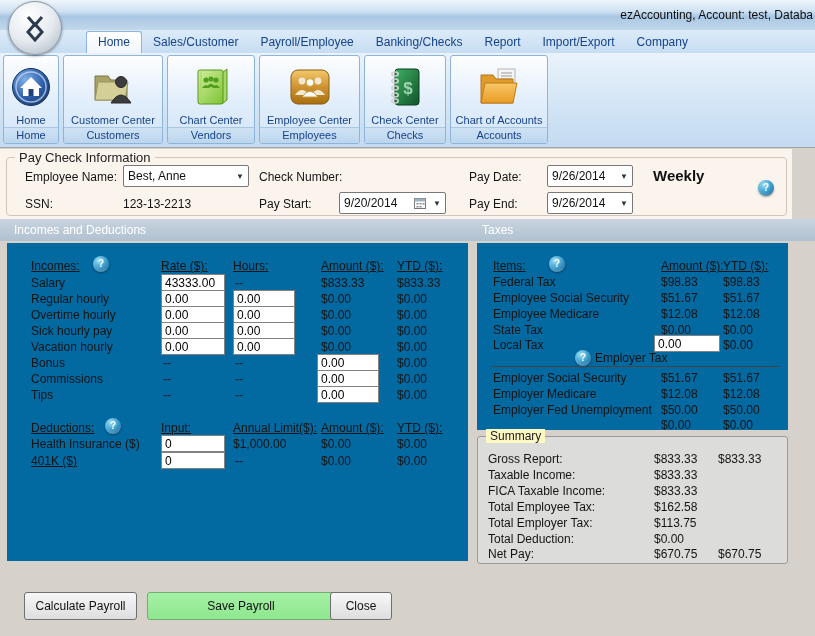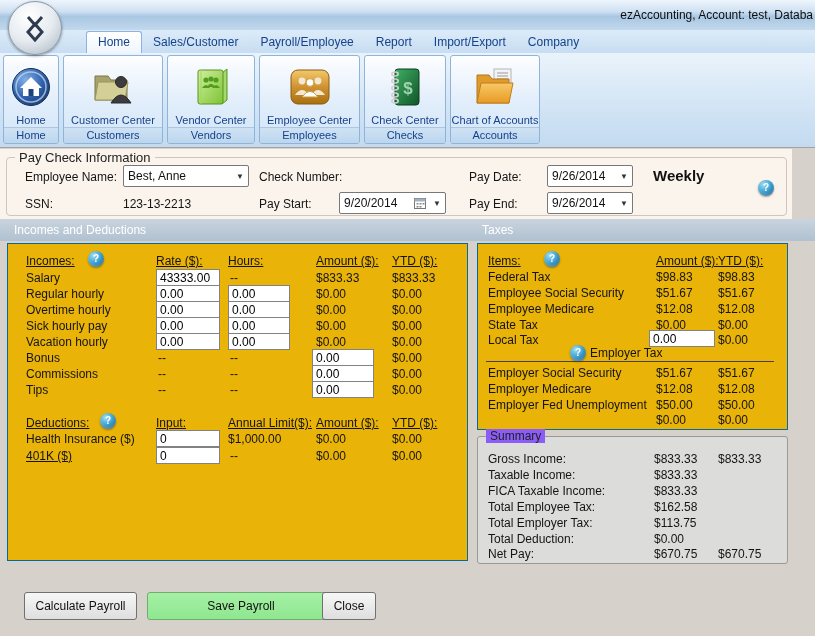--- a/index.html
+++ b/index.html
@@ -49,29 +49,29 @@
   .bold-freq{position:absolute;font-size:15px;font-weight:bold;color:#111;}
   
   .globe{position:absolute;width:16px;height:16px;border-radius:50%;cursor:pointer;
     background:radial-gradient(circle at 35% 28%,#9fe0f5,#3a9fd0 48%,#0b4f7c 90%);
     box-shadow:inset 0 -2px 3px rgba(255,255,255,.25),0 1px 2px rgba(0,0,0,.35);
     color:#fff;font-size:10px;font-weight:bold;text-align:center;line-height:16px;}
   
   .sectionbar{position:absolute;top:219px;left:0;width:792px;height:22px;
     background:linear-gradient(#c9d4df,#b0c1d0);padding-left:32px;}
   .sectionbar span{position:absolute;top:4px;font-size:12px;color:#fff;}
-  .panel{position:absolute;background:#eab308;border:1px solid #0369a1;box-sizing:border-box;}
+  .panel{position:absolute;background:#0369a1;border:6px solid #0369a1;box-sizing:border-box;}
   .cell{position:absolute;font-size:12px;color:#141414;white-space:nowrap;}
   .u{text-decoration:underline;}
   .tin{position:absolute;box-sizing:border-box;height:17px;border:1px solid #828282;
     background:#fff;font:12px "Liberation Sans",sans-serif;padding:0 3px;}
   .hrline{position:absolute;border-top:1px solid #444;height:0;}
   .sumbox{position:absolute;top:436px;left:477px;width:311px;height:128px;
     background:#dcdcda;border:1px solid #9a9a9a;border-radius:3px;box-sizing:border-box;}
-  .sumbox .legend{position:absolute;top:-8px;left:8px;background:#8b5cf6;padding:0 4px;
+  .sumbox .legend{position:absolute;top:-8px;left:8px;background:#fef9c3;padding:0 4px;
     font-size:12px;color:#222;}
   
   .btn{position:absolute;height:28px;box-sizing:border-box;border:1px solid #707070;
     border-radius:3px;background:linear-gradient(#f7f7f7,#dedede);
     font:12px "Liberation Sans",sans-serif;color:#111;text-align:center;cursor:pointer;}
   .btn.green{background:linear-gradient(#a5f0a5,#8fe78f);border-color:#6fae6f;}
 </style>
 </head>
 <body>
 
@@ -84,20 +84,21 @@
     <svg width="26" height="28" viewBox="0 0 26 28">
       <path d="M6 3 L13 11 L20 3" stroke="#2e3b4e" stroke-width="3" fill="none"></path>
       <path d="M13 10 L20 18 L13 26 L6 18 Z" stroke="#2e3b4e" stroke-width="3" fill="none"></path>
     </svg>
   </div>
 
   <div class="tabrow">
     <div class="tab active">Home</div>
     <div class="tab">Sales/Customer</div>
     <div class="tab">Payroll/Employee</div>
+    <div class="tab">Banking/Checks</div>
     <div class="tab">Report</div>
     <div class="tab">Import/Export</div>
     <div class="tab">Company</div>
 
   </div>
 
   <div class="ribbon">
 
     <div class="ritem" style="width:56px">
       <div class="ricon">
@@ -147,21 +148,21 @@
           <g fill="#4f9e1d">
             <circle cx="14" cy="13" r="2.6"></circle>
               <circle cx="19" cy="12" r="2.6"></circle>
               <circle cx="24" cy="13" r="2.6"></circle>
             <path d="M10 21 q4 -6 8 0 Z"></path>
               <path d="M15 20 q4 -6.5 8 0 Z"></path>
               <path d="M20 21 q4 -6 8 0 Z"></path>
           </g>
         </svg>
       </div>
-      <div class="rlabel">Vendor Center</div>
+      <div class="rlabel">Chart Center</div>
       <div class="rgroup">Vendors</div>
     </div>
 
     <div class="ritem" style="width:101px">
       <div class="ricon">
         <svg width="42" height="38" viewBox="0 0 42 38">
           <defs>
               <linearGradient id="ge" x1="0" y1="0" x2="0" y2="1">
             <stop offset="0" stop-color="#f3c96a"></stop>
                 <stop offset=".5" stop-color="#cf9232"></stop>
@@ -203,21 +204,21 @@
             <ellipse cx="8" cy="34" rx="3.2" ry="2"></ellipse>
           </g>
           <text x="21" y="27" font-size="17" font-weight="bold" fill="#9fd4ae" text-anchor="middle">$</text>
         </svg>
       </div>
       <div class="rlabel">Check Center</div>
       <div class="rgroup">Checks</div>
     </div>
 
 
-    <div class="ritem" style="width:90px">
+    <div class="ritem" style="width:98px">
       <div class="ricon">
         <svg width="42" height="40" viewBox="0 0 42 40">
           <defs>
               <linearGradient id="ga" x1="0" y1="0" x2="0" y2="1">
             <stop offset="0" stop-color="#f8c867"></stop>
                 <stop offset="1" stop-color="#e89b25"></stop>
           </linearGradient>
             </defs>
           <rect x="20" y="2" width="17" height="18" fill="#f4f4f4" stroke="#b5b5b5"></rect>
           <g stroke="#9a9a9a">
@@ -406,21 +407,21 @@
     <span class="cell" style="left:178px;top:154px">$50.00</span>
     <span class="cell" style="left:240px;top:154px">$50.00</span>
 
     <span class="cell" style="left:178px;top:169px">$0.00</span>
     <span class="cell" style="left:240px;top:169px">$0.00</span>
   </div>
 
   <div class="sumbox">
     <span class="legend">Summary</span>
 
-    <span class="cell" style="left:10px;top:15px">Gross Income:</span>
+    <span class="cell" style="left:10px;top:15px">Gross Report:</span>
     <span class="cell" style="left:176px;top:15px">$833.33</span>
     <span class="cell" style="left:240px;top:15px">$833.33</span>
 
     <span class="cell" style="left:10px;top:31px">Taxable Income:</span>
     <span class="cell" style="left:176px;top:31px">$833.33</span>
 
     <span class="cell" style="left:10px;top:47px">FICA Taxable Income:</span>
     <span class="cell" style="left:176px;top:47px">$833.33</span>
 
     <span class="cell" style="left:10px;top:63px">Total Employee Tax:</span>
@@ -432,15 +433,15 @@
     <span class="cell" style="left:10px;top:95px">Total Deduction:</span>
     <span class="cell" style="left:176px;top:95px">$0.00</span>
 
     <span class="cell" style="left:10px;top:110px">Net Pay:</span>
     <span class="cell" style="left:176px;top:110px">$670.75</span>
     <span class="cell" style="left:240px;top:110px">$670.75</span>
   </div>
 
   <button class="btn" style="left:24px;top:592px;width:113px">Calculate Payroll</button>
   <button class="btn green" style="left:147px;top:592px;width:188px">Save Payroll</button>
-  <button class="btn" style="left:322px;top:592px;width:54px">Close</button>
+  <button class="btn" style="left:330px;top:592px;width:62px">Close</button>
 
 </div>
 
 </body></html>

